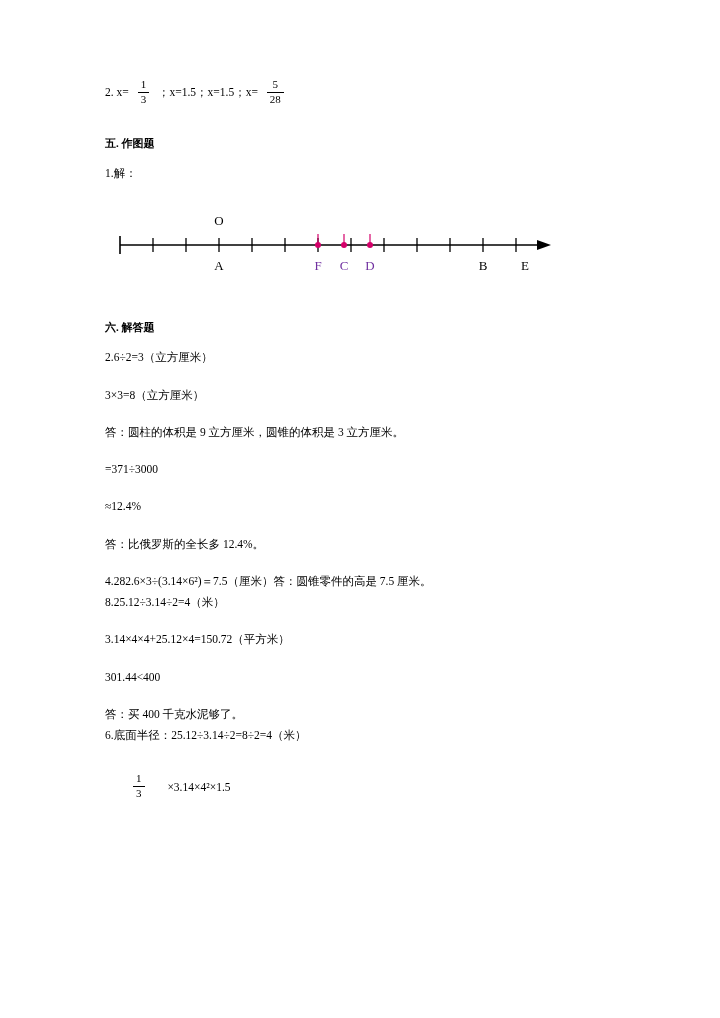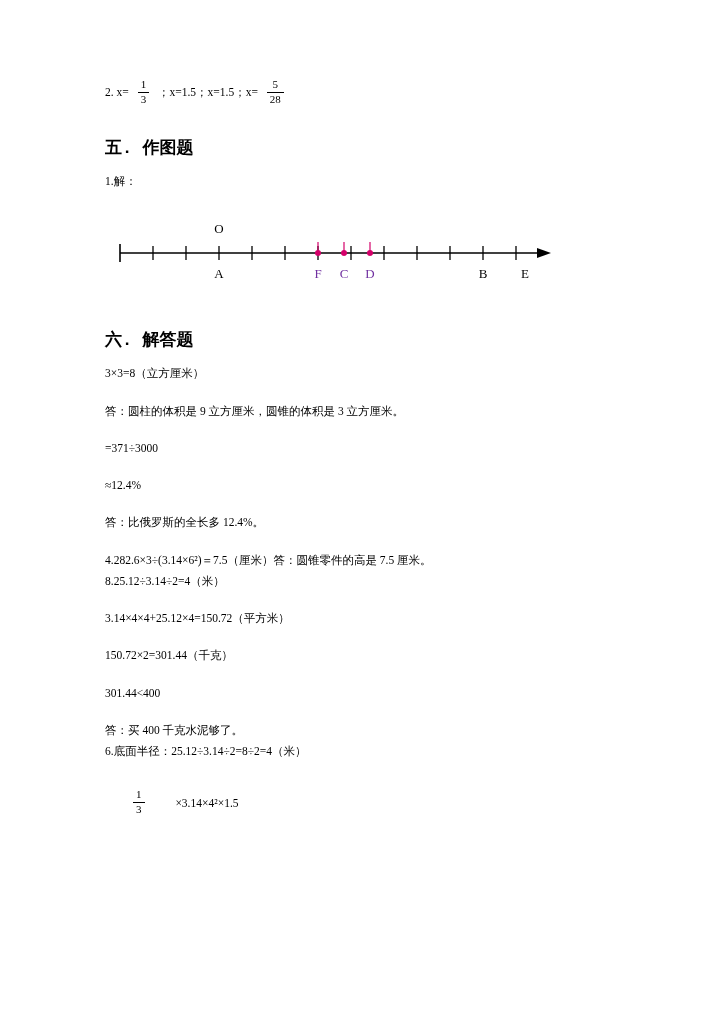--- a/index.html
+++ b/index.html
@@ -28,24 +28,24 @@
     top: 80px;
     width: 520px;
   }
   .line {
     font-size: 11.5px;
     line-height: 1.5;
     margin: 0 0 12px 0;
     white-space: nowrap;
   }
   .heading {
-    font-size: 17px;
+    font-size: 11px;
     font-weight: bold;
     margin: 0 0 14px 0;
-    font-family: Liberation Mono, monospace;
+    font-family: Liberation Serif, serif;
   }
   .spacer-md { height: 18px; }
   .spacer-lg { height: 30px; }
 
   
   .frac {
     display: inline-block;
     vertical-align: middle;
     text-align: center;
     line-height: 1.05;
@@ -141,37 +141,37 @@
         <text x="265" y="70" font-family="Liberation Serif, serif" font-size="13" text-anchor="middle" fill="#7030a0">D</text>
         <text x="378" y="70" font-family="Liberation Serif, serif" font-size="13" text-anchor="middle" fill="#000">B</text>
         <text x="420" y="70" font-family="Liberation Serif, serif" font-size="13" text-anchor="middle" fill="#000">E</text>
       </svg>
     </div>
 
     <div class="spacer-lg"></div>
 
     <div class="heading">六. 解答题</div>
 
+    <div class="line gap-after">2.6÷2=3（立方厘米）</div>
     <div class="line gap-after">3×3=8（立方厘米）</div>
     <div class="line gap-after">答：圆柱的体积是 9 立方厘米，圆锥的体积是 3 立方厘米。</div>
     <div class="line gap-after">=371÷3000</div>
     <div class="line gap-after">≈12.4%</div>
     <div class="line gap-after">答：比俄罗斯的全长多 12.4%。</div>
     <div class="line tight">4.282.6×3÷(3.14×6²)＝7.5（厘米）答：圆锥零件的高是 7.5 厘米。</div>
     <div class="line gap-after">8.25.12÷3.14÷2=4（米）</div>
     <div class="line gap-after">3.14×4×4+25.12×4=150.72（平方米）</div>
-    <div class="line gap-after">150.72×2=301.44（千克）</div>
     <div class="line gap-after">301.44&lt;400</div>
     <div class="line tight">答：买 400 千克水泥够了。</div>
     <div class="line">6.底面半径：25.12÷3.14÷2=8÷2=4（米）</div>
 
     <div class="spacer-md"></div>
 
     <div class="line" style="padding-left:22px;">
       <span class="frac">
         <span class="num">1</span>
         <span class="den">3</span>
       </span>
-      <span class="inline-txt" style="margin-left:22px;">×3.14×4²×1.5</span>
+      <span class="inline-txt" style="margin-left:14px;">×3.14×4²×1.5</span>
     </div>
 
   </div>
 </div>
 
 </body></html>

